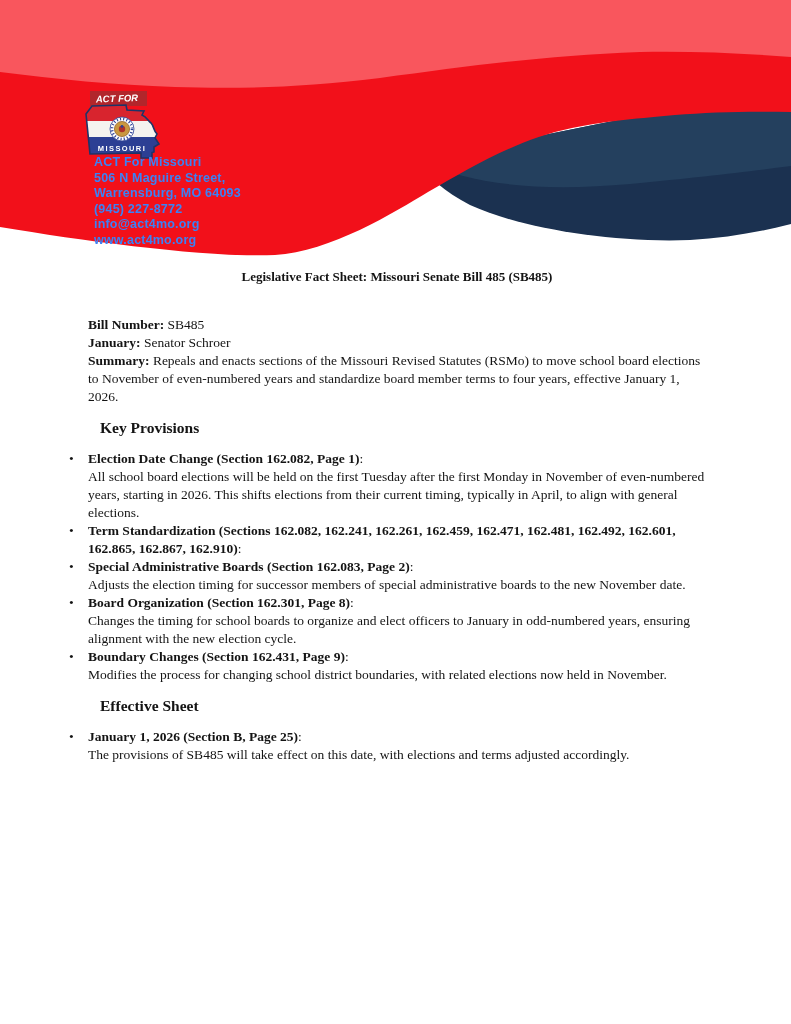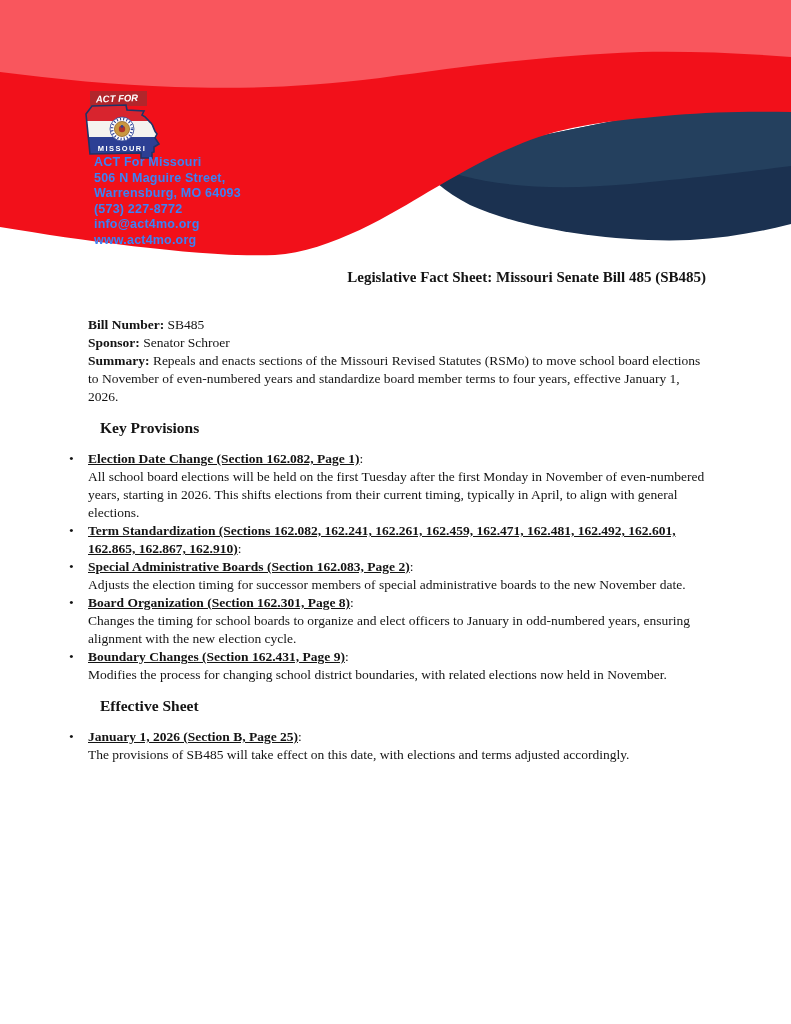--- a/index.html
+++ b/index.html
@@ -39,45 +39,45 @@
 
   
   .doc {
     position: absolute; left: 88px; top: 0;
     width: 618px;
     font-size: 13.5px;
     line-height: 18px;
   }
   .doc-title {
     margin: 266px 0 0 0;
-    font-size: 15px;
+    font-size: 13px;
     line-height: 22px;
     font-weight: bold;
-    text-align: right;
+    text-align: center;
     white-space: nowrap;
   }
   .meta { margin-top: 28px; }
   .meta b { font-weight: bold; }
   h2.sec-heading {
     margin: 12px; font-size: 15.5px; line-height: 20px; font-weight: bold;
   }
   .h-keyprov  { margin-top: 13px; }
   .h-effdate  { margin-top: 18px; }
   ul.bullets {
     margin: 0; padding: 0; list-style: none;
   }
   .ul-keyprov { margin-top: 21px; }
   .ul-effdate { margin-top: 19px; }
   ul.bullets li { position: relative; margin: 0; }
   ul.bullets li::before {
     content: "\2022";
     position: absolute; left: -19px; top: 0;
     font-size: 13.5px;
   }
-  ul.bullets b { font-weight: bold; text-decoration: underline; }
+  ul.bullets b { font-weight: bold; }
 </style>
 </head>
 <body>
 
 <div class="header">
   <svg class="waves" width="791" height="262" viewBox="0 0 791 262">
 
     <path d="M420,160 L791,85 L791,224
              C760,232 725,238 690,240
              C610,243 520,228 470,205
@@ -133,33 +133,33 @@
         <circle cx="38" cy="22.4" r="1.4" fill="#2c3f94"></circle>
       </g>
       <text x="38" y="46.5" text-anchor="middle" font-family="Liberation Sans, sans-serif" font-size="7.5" font-weight="bold" fill="#ffffff" letter-spacing="1.4">MISSOURI</text>
     </g>
   </svg>
 
   <div class="contact">
     <div>ACT For Missouri</div>
     <div>506 N Maguire Street,</div>
     <div>Warrensburg, MO 64093</div>
-    <div>(573) 227-8772</div>
+    <div>(945) 227-8772</div>
     <div>info@act4mo.org</div>
     <div>www.act4mo.org</div>
   </div>
 </div>
 
 <div class="doc">
 
   <div class="doc-title">Legislative Fact Sheet: Missouri Senate Bill 485 (SB485)</div>
 
   <div class="meta">
     <div><b>Bill Number:</b> <span>SB485</span></div>
-    <div><b>Sponsor:</b> <span>Senator Schroer</span></div>
+    <div><b>January:</b> <span>Senator Schroer</span></div>
     <div><b>Summary:</b> <span>Repeals and enacts sections of the Missouri Revised Statutes (RSMo) to move school board elections to November of even-numbered years and standardize board member terms to four years, effective January 1, 2026.</span></div>
   </div>
 
   <h2 class="sec-heading h-keyprov">Key Provisions</h2>
 
   <ul class="bullets ul-keyprov">
     <li>
       <b>Election Date Change (Section 162.082, Page 1)</b><span>:</span><br>
       <span>All school board elections will be held on the first Tuesday after the first Monday in November of even-numbered years, starting in 2026. This shifts elections from their current timing, typically in April, to align with general elections.</span>
     </li>

